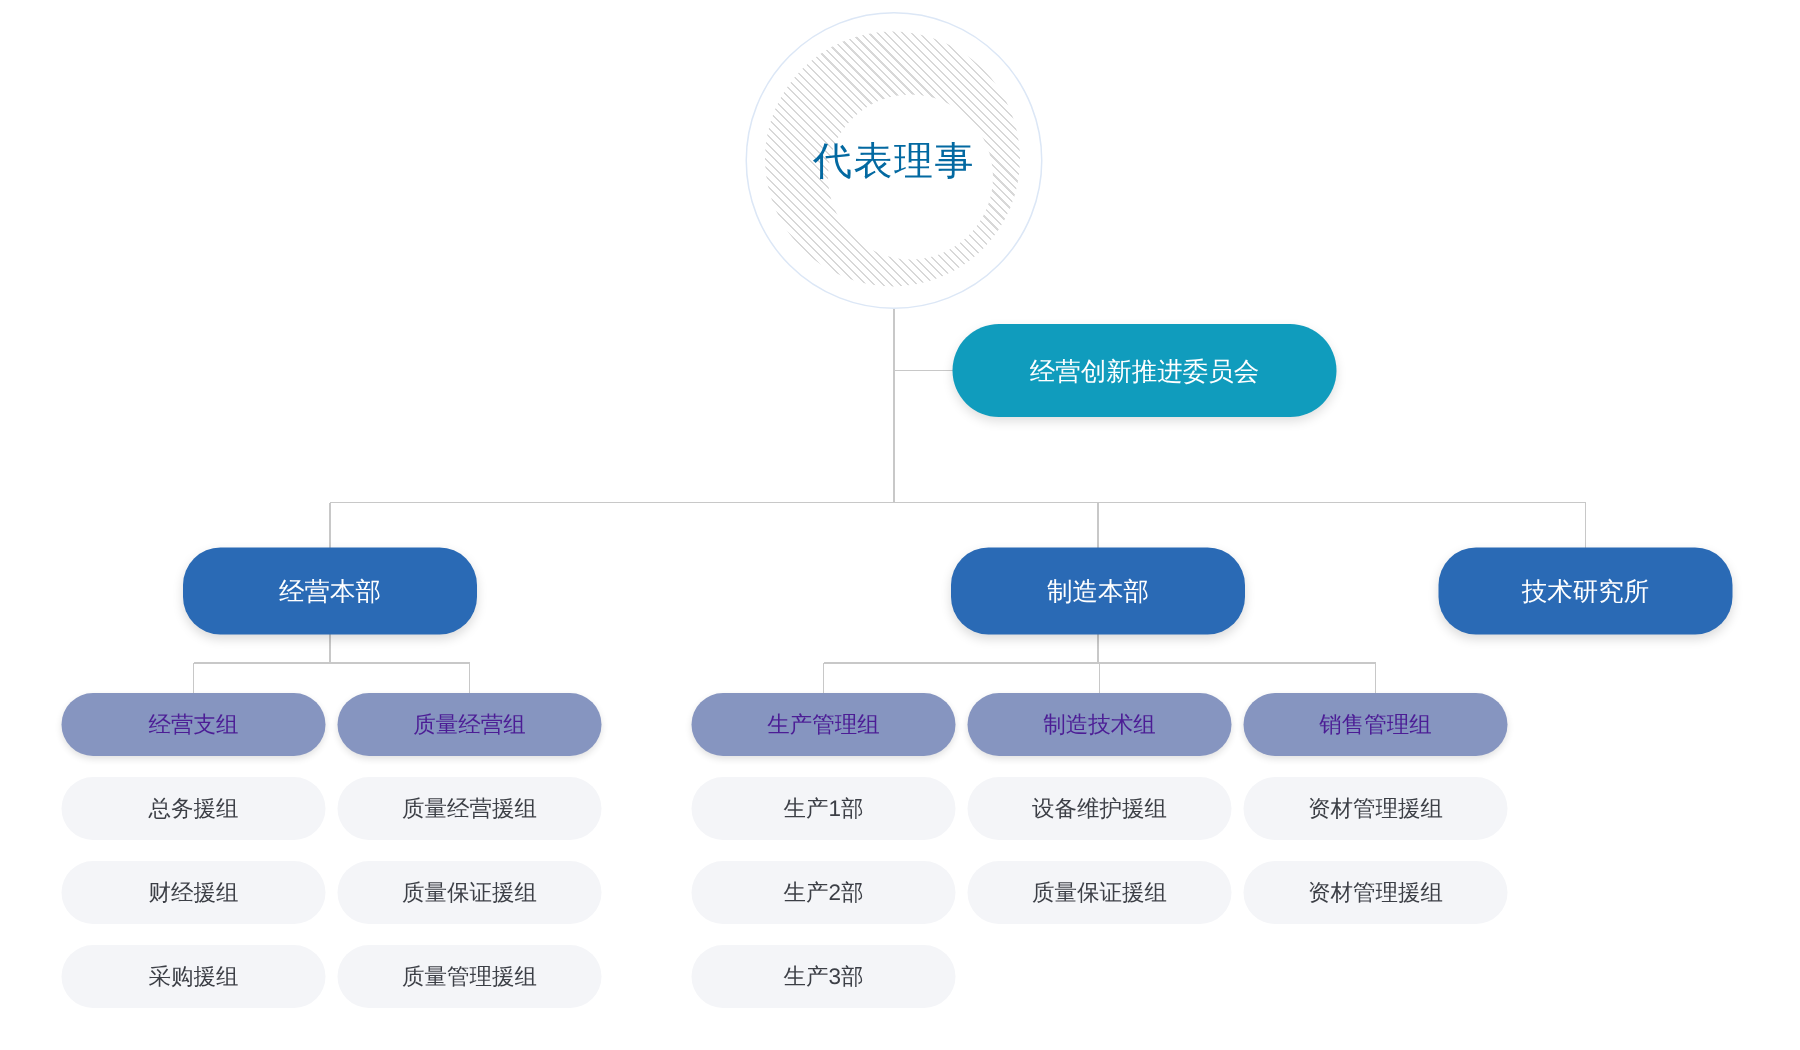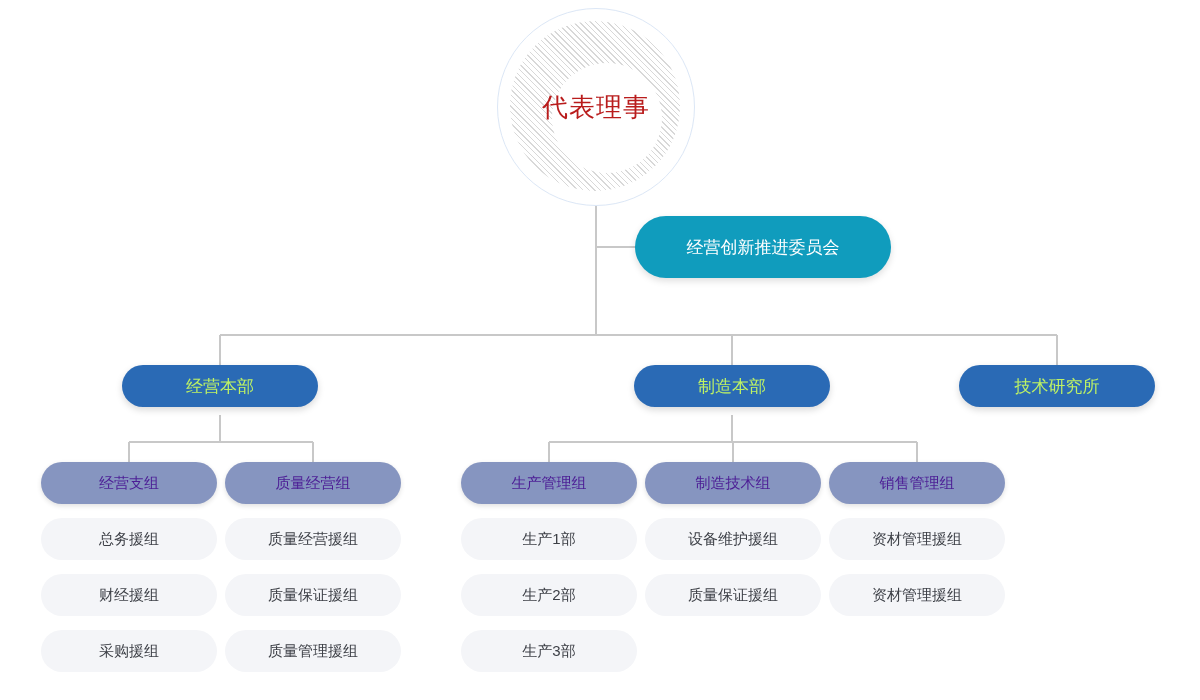--- a/index.html
+++ b/index.html
@@ -54,21 +54,21 @@
     position: absolute;
     left: 42px; top: 42px;
     width: 110px; height: 110px;
     border-radius: 50%;
     background: #ffffff;
   }
   .root-label {
     position: relative;
     z-index: 2;
     font-size: 26px;
-    color: #b91c1c;
+    color: #0369a1;
     letter-spacing: 1px;
     white-space: nowrap;
   }
 
   
   .node {
     position: absolute;
     display: flex;
     align-items: center;
     justify-content: center;
@@ -82,24 +82,24 @@
     width: 256px; height: 62px;
     border-radius: 31px;
     background: #109cbd;
     color: #ffffff;
     font-size: 17px;
     box-shadow: 0 3px 7px rgba(0,0,0,0.13);
     text-align: right;
   }
 
   .node-div {
-    width: 196px; height: 42px;
+    width: 196px; height: 58px;
     border-radius: 25px;
     background: #2a6ab5;
-    color: #bef264;
+    color: #ffffff;
     font-size: 17px;
     box-shadow: 0 3px 7px rgba(0,0,0,0.15);
   }
   .div-0 { left: 122px; top: 365px; }
   .div-1 { left: 634px; top: 365px; }
   .div-2 { left: 959px; top: 365px; font-family: Liberation Mono, monospace; }
 
   .node-group {
     width: 176px; height: 42px;
     border-radius: 21px;

